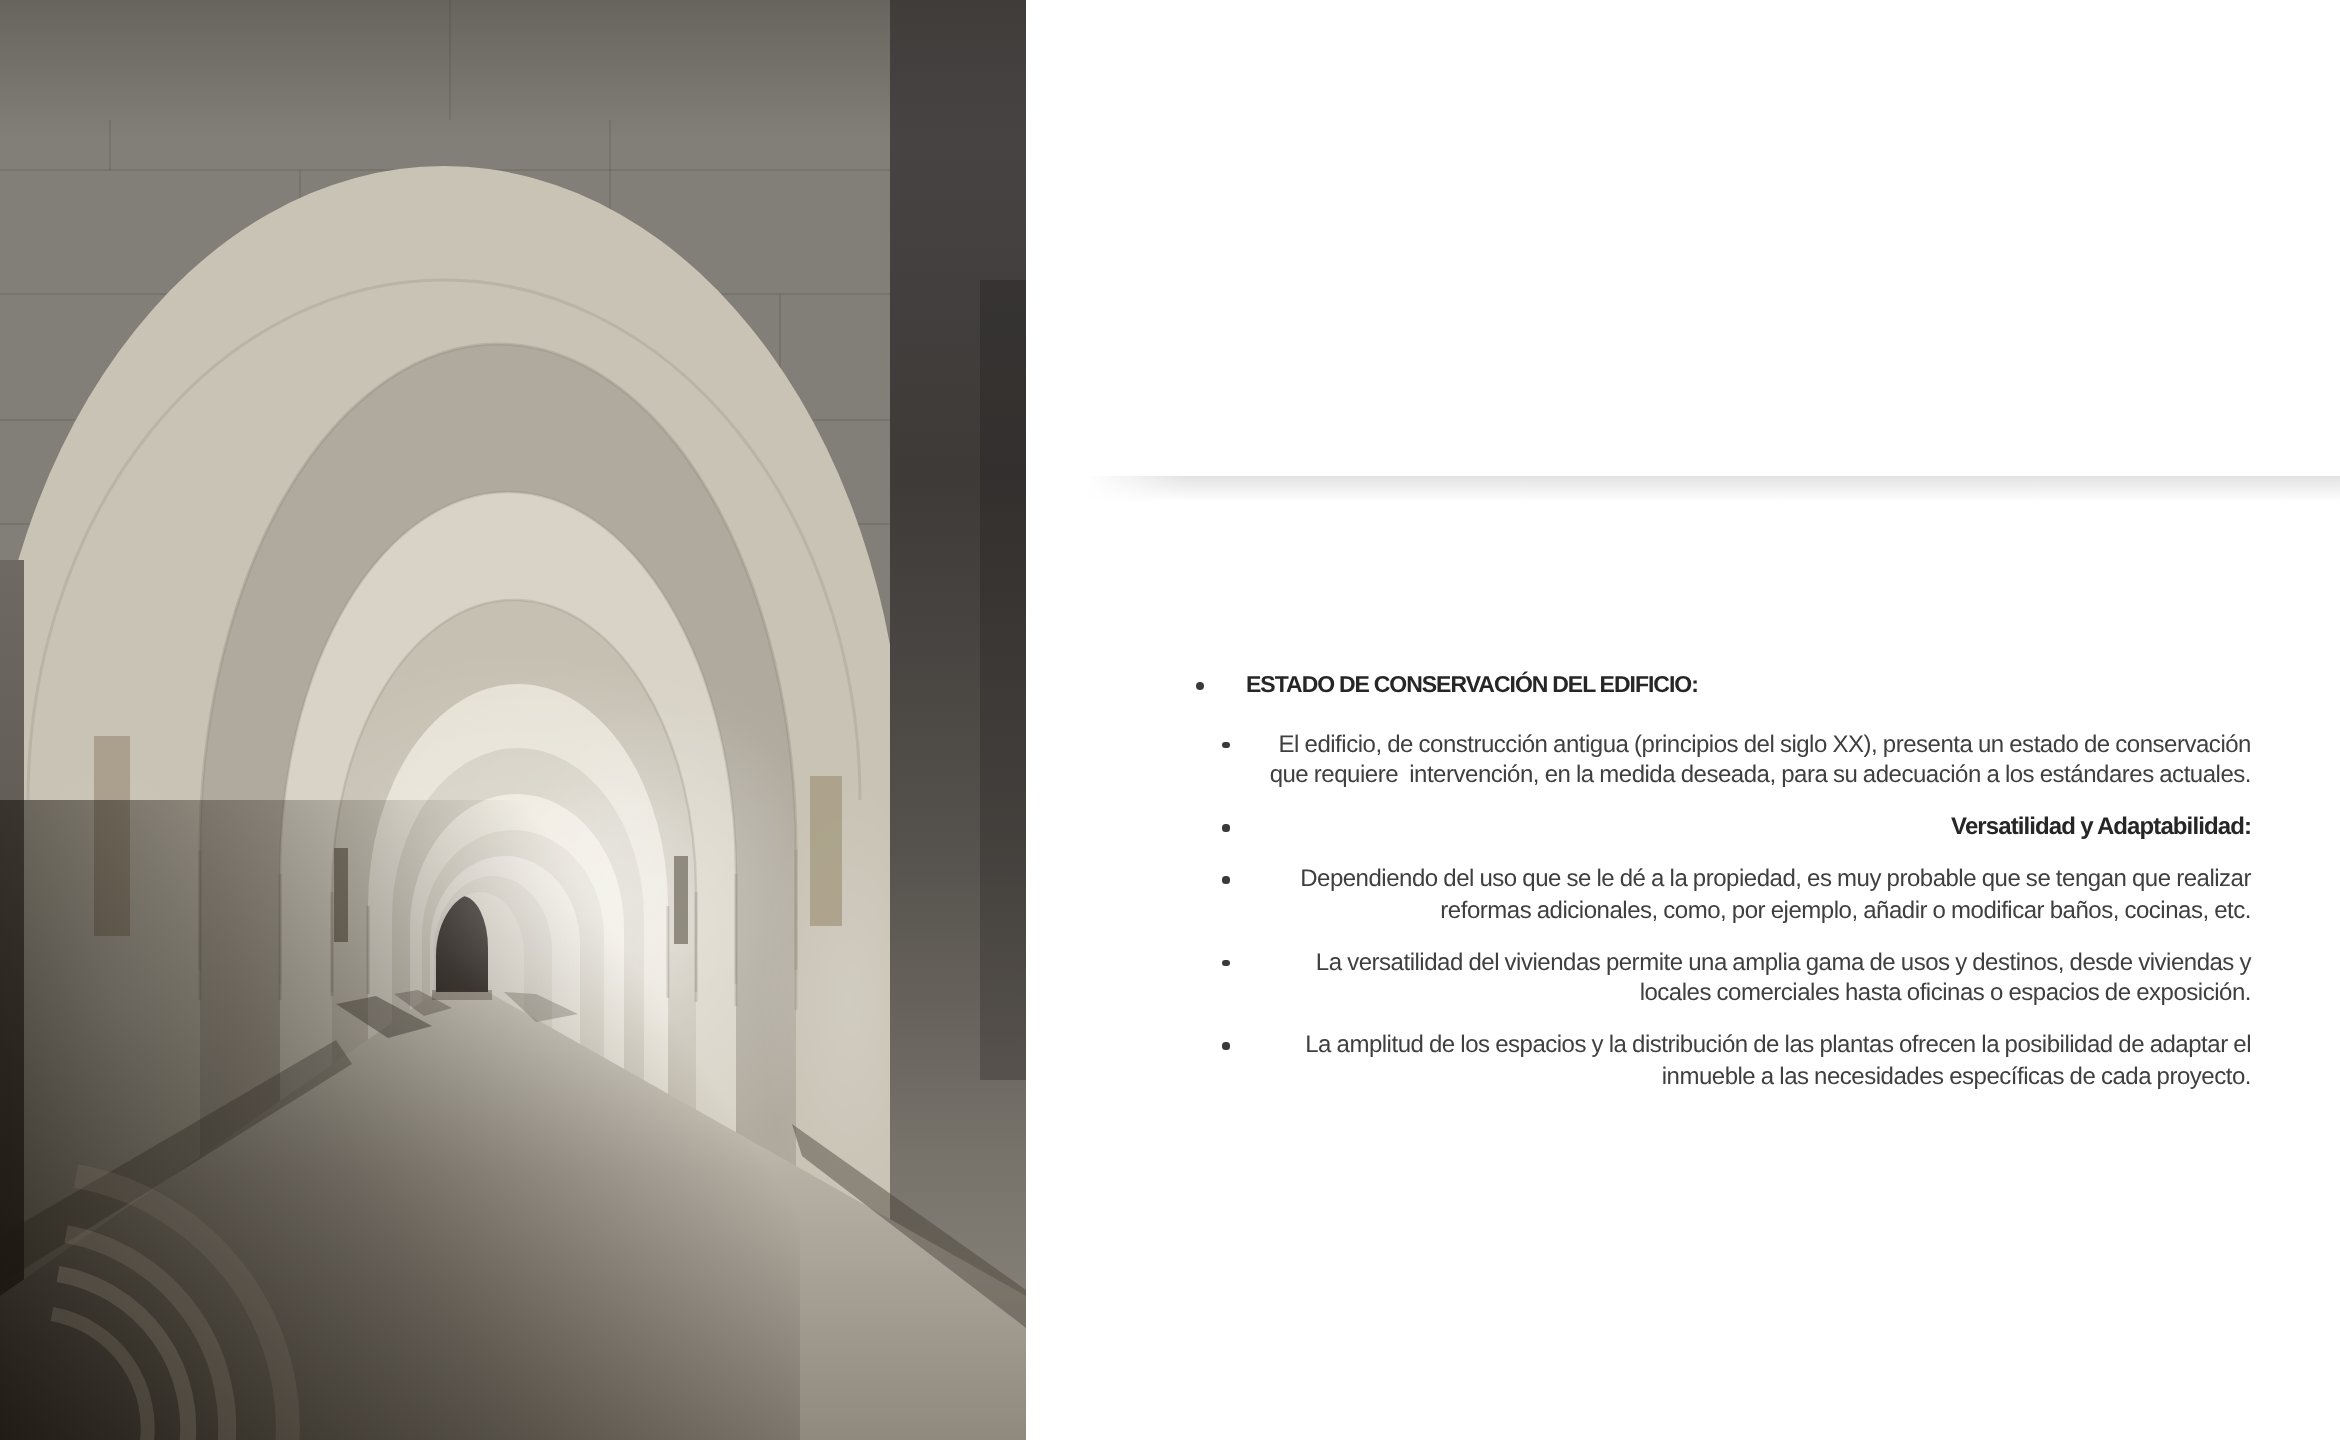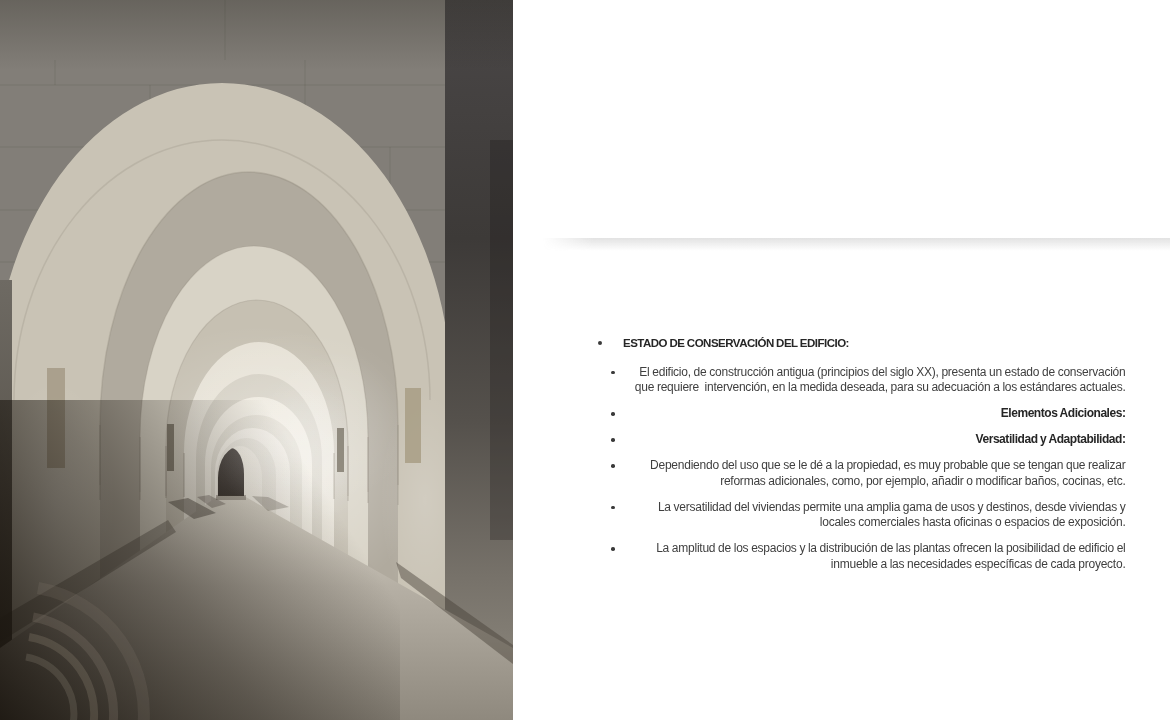--- a/index.html
+++ b/index.html
@@ -175,33 +175,29 @@
         <div class="item l1 bold head">
           <span class="bullet" style="background: rgb(58, 58, 58);"></span>
           <span class="item-text">ESTADO DE CONSERVACIÓN DEL EDIFICIO:</span>
         </div>
         <div class="item l2">
           <span class="bullet" style="background: rgb(58, 58, 58);"></span>
           <span class="item-text">El edificio, de construcción antigua (principios del siglo XX), presenta un estado de conservación que requiere  intervención, en la medida deseada, para su adecuación a los estándares actuales.</span>
         </div>
         <div class="item l2 bold">
           <span class="bullet" style="background: rgb(58, 58, 58);"></span>
-          <span class="item-text">Elementos Adicionales:</span>
-        </div>
-        <div class="item l2 bold">
-          <span class="bullet" style="background: rgb(58, 58, 58);"></span>
           <span class="item-text">Versatilidad y Adaptabilidad:</span>
         </div>
         <div class="item l2">
           <span class="bullet" style="background: rgb(58, 58, 58);"></span>
           <span class="item-text">Dependiendo del uso que se le dé a la propiedad, es muy probable que se tengan que realizar reformas adicionales, como, por ejemplo, añadir o modificar baños, cocinas, etc.</span>
         </div>
         <div class="item l2">
           <span class="bullet" style="background: rgb(58, 58, 58);"></span>
           <span class="item-text">La versatilidad del viviendas permite una amplia gama de usos y destinos, desde viviendas y locales comerciales hasta oficinas o espacios de exposición.</span>
         </div>
         <div class="item l2">
           <span class="bullet" style="background: rgb(58, 58, 58);"></span>
-          <span class="item-text">La amplitud de los espacios y la distribución de las plantas ofrecen la posibilidad de edificio el inmueble a las necesidades específicas de cada proyecto.</span>
+          <span class="item-text">La amplitud de los espacios y la distribución de las plantas ofrecen la posibilidad de adaptar el inmueble a las necesidades específicas de cada proyecto.</span>
         </div>
       </div>
   </div>
 </div>
 
 </body></html>

